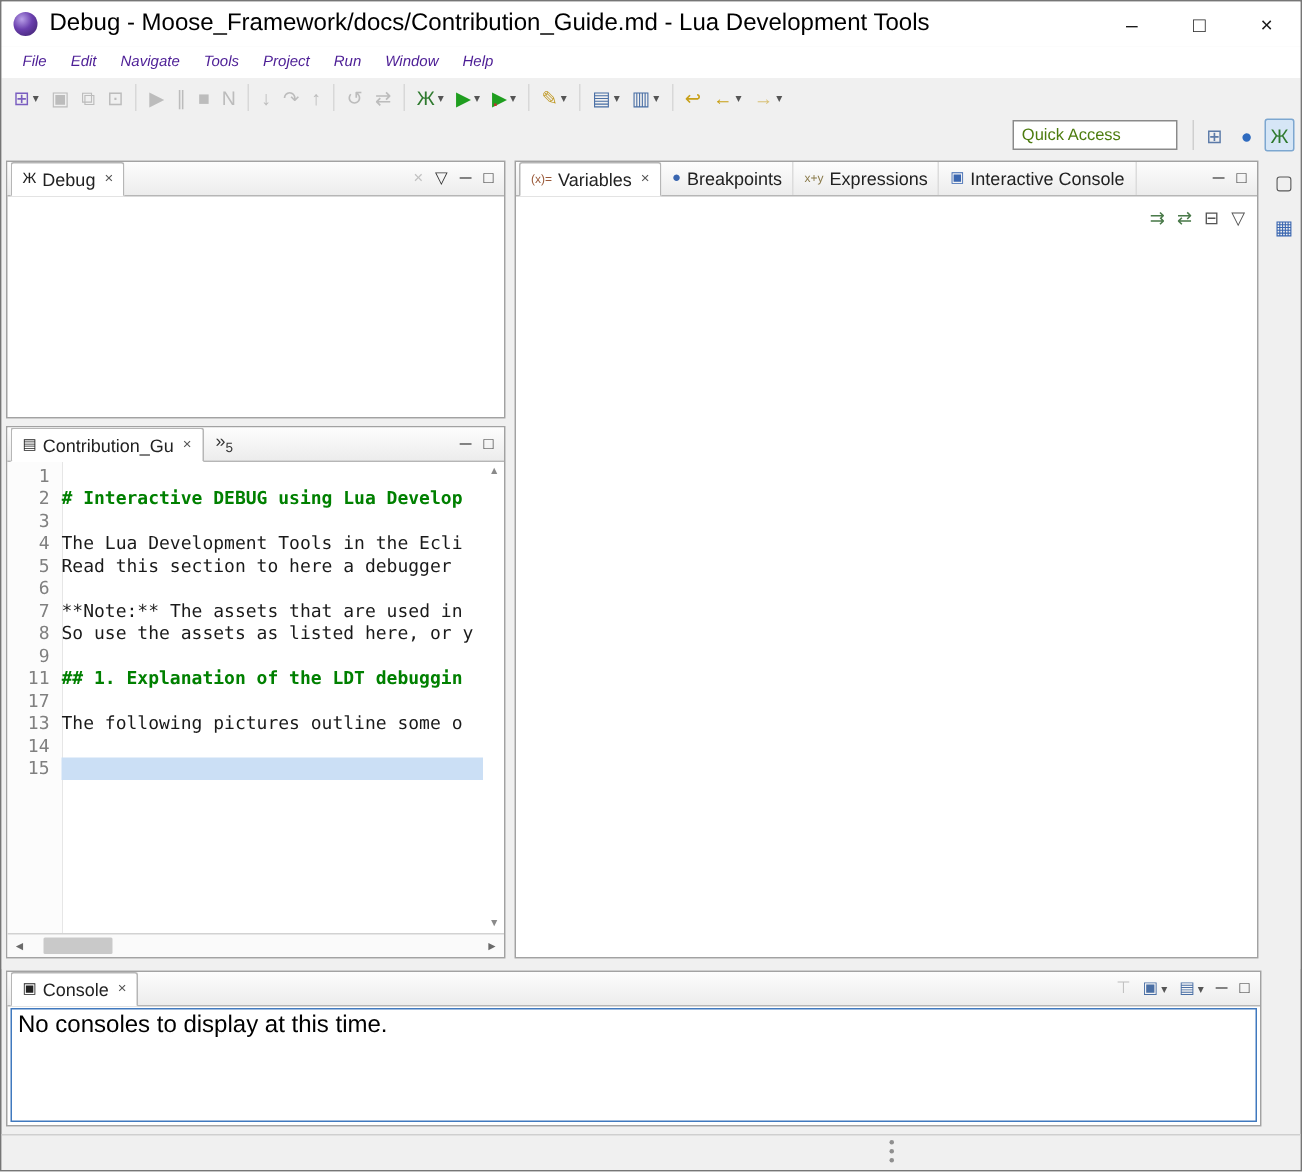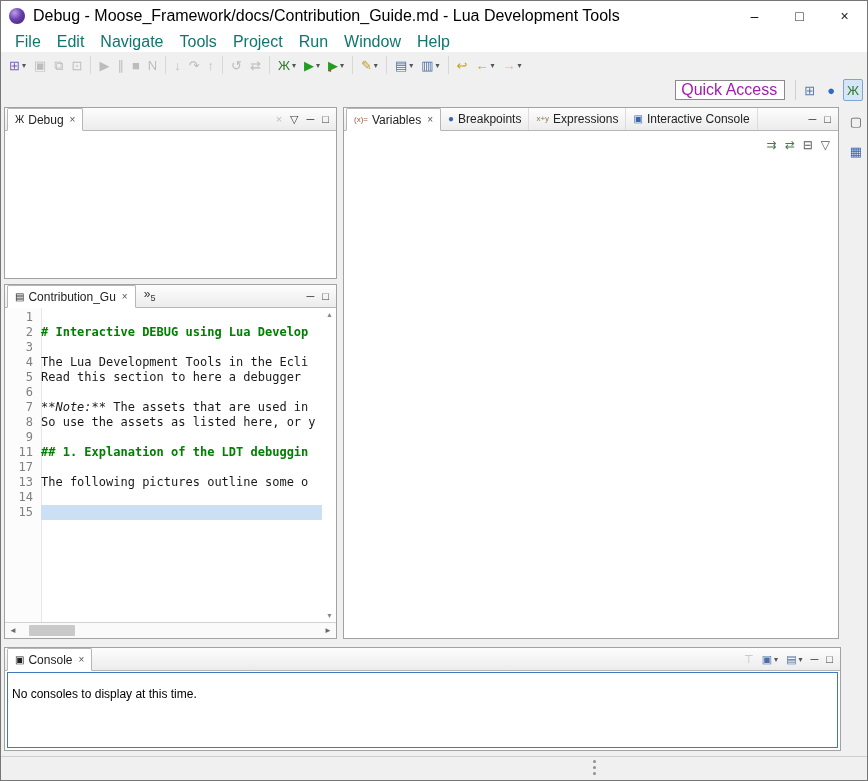--- a/index.html
+++ b/index.html
@@ -10,35 +10,35 @@
   
   .titlebar{height:30px;background:#ffffff;display:flex;align-items:center;padding-left:8px;}
   .app-icon{width:16px;height:16px;border-radius:50%;flex:none;margin-right:8px;
     background:radial-gradient(circle at 35% 30%, #b9a0e8 0%, #6a3fae 45%, #3a1f66 100%);}
   .title-text{font-size:16px;color:#000;flex:1;white-space:nowrap;overflow:hidden;}
   .win-controls{display:flex;height:30px;}
   .win-btn{width:45px;height:30px;display:flex;align-items:center;justify-content:center;font-size:14px;color:#1a1a1a;}
 
   
   .menubar{height:21px;background:#ffffff;display:flex;align-items:center;padding-left:6px;}
-  .menu-item{padding:2px 8px;font-size:16px;color:#0f766e;}
+  .menu-item{padding:2px 8px;font-size:10px;color:#4c1d95;font-style:italic;}
 
   
   .toolbar{height:26px;display:flex;align-items:center;padding-left:4px;background:#f0f0f0;}
   .tbtn{position:relative;height:22px;display:flex;align-items:center;padding:0 3px;border:1px solid transparent;border-radius:2px;}
   .tbtn .glyph{font-size:13px;line-height:1;color:#445;}
   .tbtn.dis .glyph{color:#bcbcbc;}
   .tbtn .dd{font-size:8px;color:#555;margin-left:2px;}
   .tbtn .badge{position:absolute;bottom:1px;left:4px;font-size:7px;line-height:1;}
   .tbtn.act{background:#d6e6f6;border-color:#7da7d0;}
   .tsep{width:1px;height:18px;background:#d8d8d8;margin:0 4px;flex:none;}
 
   
   .qa-row{height:24px;display:flex;align-items:center;justify-content:flex-end;padding-right:4px;background:#f0f0f0;}
-  .qa-box{width:110px;height:20px;border:1px solid #8a8a8a;background:#fff;font-size:16px;color:#a21caf;
+  .qa-box{width:110px;height:20px;border:1px solid #8a8a8a;background:#fff;font-size:11px;color:#4d7c0f;
     display:flex;align-items:center;padding:0 5px;margin-right:10px;}
   .qa-sep{width:1px;height:20px;background:#cfcfcf;margin-right:4px;}
   .persp-icons{display:flex;align-items:center;gap:4px;}
 
   
   .main{position:relative;height:544px;background:#f0f0f0;}
   .panel{position:absolute;background:#fff;border:1px solid #a2a2a2;}
   #debug-panel{left:3px;top:5px;width:333px;height:172px;}
   #editor-panel{left:3px;top:182px;width:333px;height:355px;}
   #vars-panel{left:342px;top:5px;width:496px;height:532px;}
@@ -60,37 +60,37 @@
   .vars-toolbar .glyph{font-size:12px;}
 
   
   .editor-body{position:absolute;top:23px;left:0;right:0;bottom:16px;overflow:hidden;
     background:linear-gradient(90deg,#fcfcfc 36px,#e6e6e6 36px,#e6e6e6 37px,#ffffff 37px);padding-top:2px;}
   .crow{display:flex;height:15px;font-family:"DejaVu Sans Mono",monospace;font-size:12px;line-height:15px;}
   .ln{width:36px;text-align:right;padding-right:8px;color:#808080;flex:none;}
   .ct{flex:1;white-space:pre;overflow:hidden;margin-right:14px;}
   .crow.cur .ct{background:#cbdff5;}
   .md-h{color:#008000;font-weight:bold;}
-  .md-i{font-style:italic;}
+  .md-i{}
   .vs-arrow{position:absolute;right:3px;font-size:7px;color:#8a8a8a;}
   .vs-up{top:3px;} .vs-down{bottom:3px;}
   .hscroll{position:absolute;left:0;right:0;bottom:0;height:16px;border-top:1px solid #d2d2d2;background:#fafafa;display:flex;align-items:center;}
   .hs-arrow{width:16px;text-align:center;font-size:8px;color:#6a6a6a;flex:none;}
   .hs-track{flex:1;position:relative;height:100%;}
   .hs-thumb{position:absolute;left:8px;top:2px;width:46px;height:11px;background:#c9c9c9;border-radius:1px;}
 
   
   #side-strip{position:absolute;left:844px;top:8px;width:22px;display:flex;flex-direction:column;gap:8px;align-items:center;}
   #side-strip .glyph{font-size:13px;}
 
   
   .console-wrap{height:110px;position:relative;}
   #console-panel{left:3px;top:1px;width:837px;height:104px;}
   .console-body{position:absolute;top:24px;left:2px;right:2px;bottom:2px;border:1px solid #4079be;background:#fff;
-    font-size:12px;color:#000;padding:14px 4px;}
+    font-size:16px;color:#000;padding:2px 4px;}
 
   
   .statusbar{height:25px;background:#f0f0f0;border-top:1px solid #cfcfcf;position:relative;}
   .grip{position:absolute;left:592px;top:3px;display:flex;flex-direction:column;gap:3px;}
   .grip i{width:3px;height:3px;background:#8f8f8f;border-radius:50%;display:block;}
 </style>
 </head>
 <body>
 
 <div class="window">

